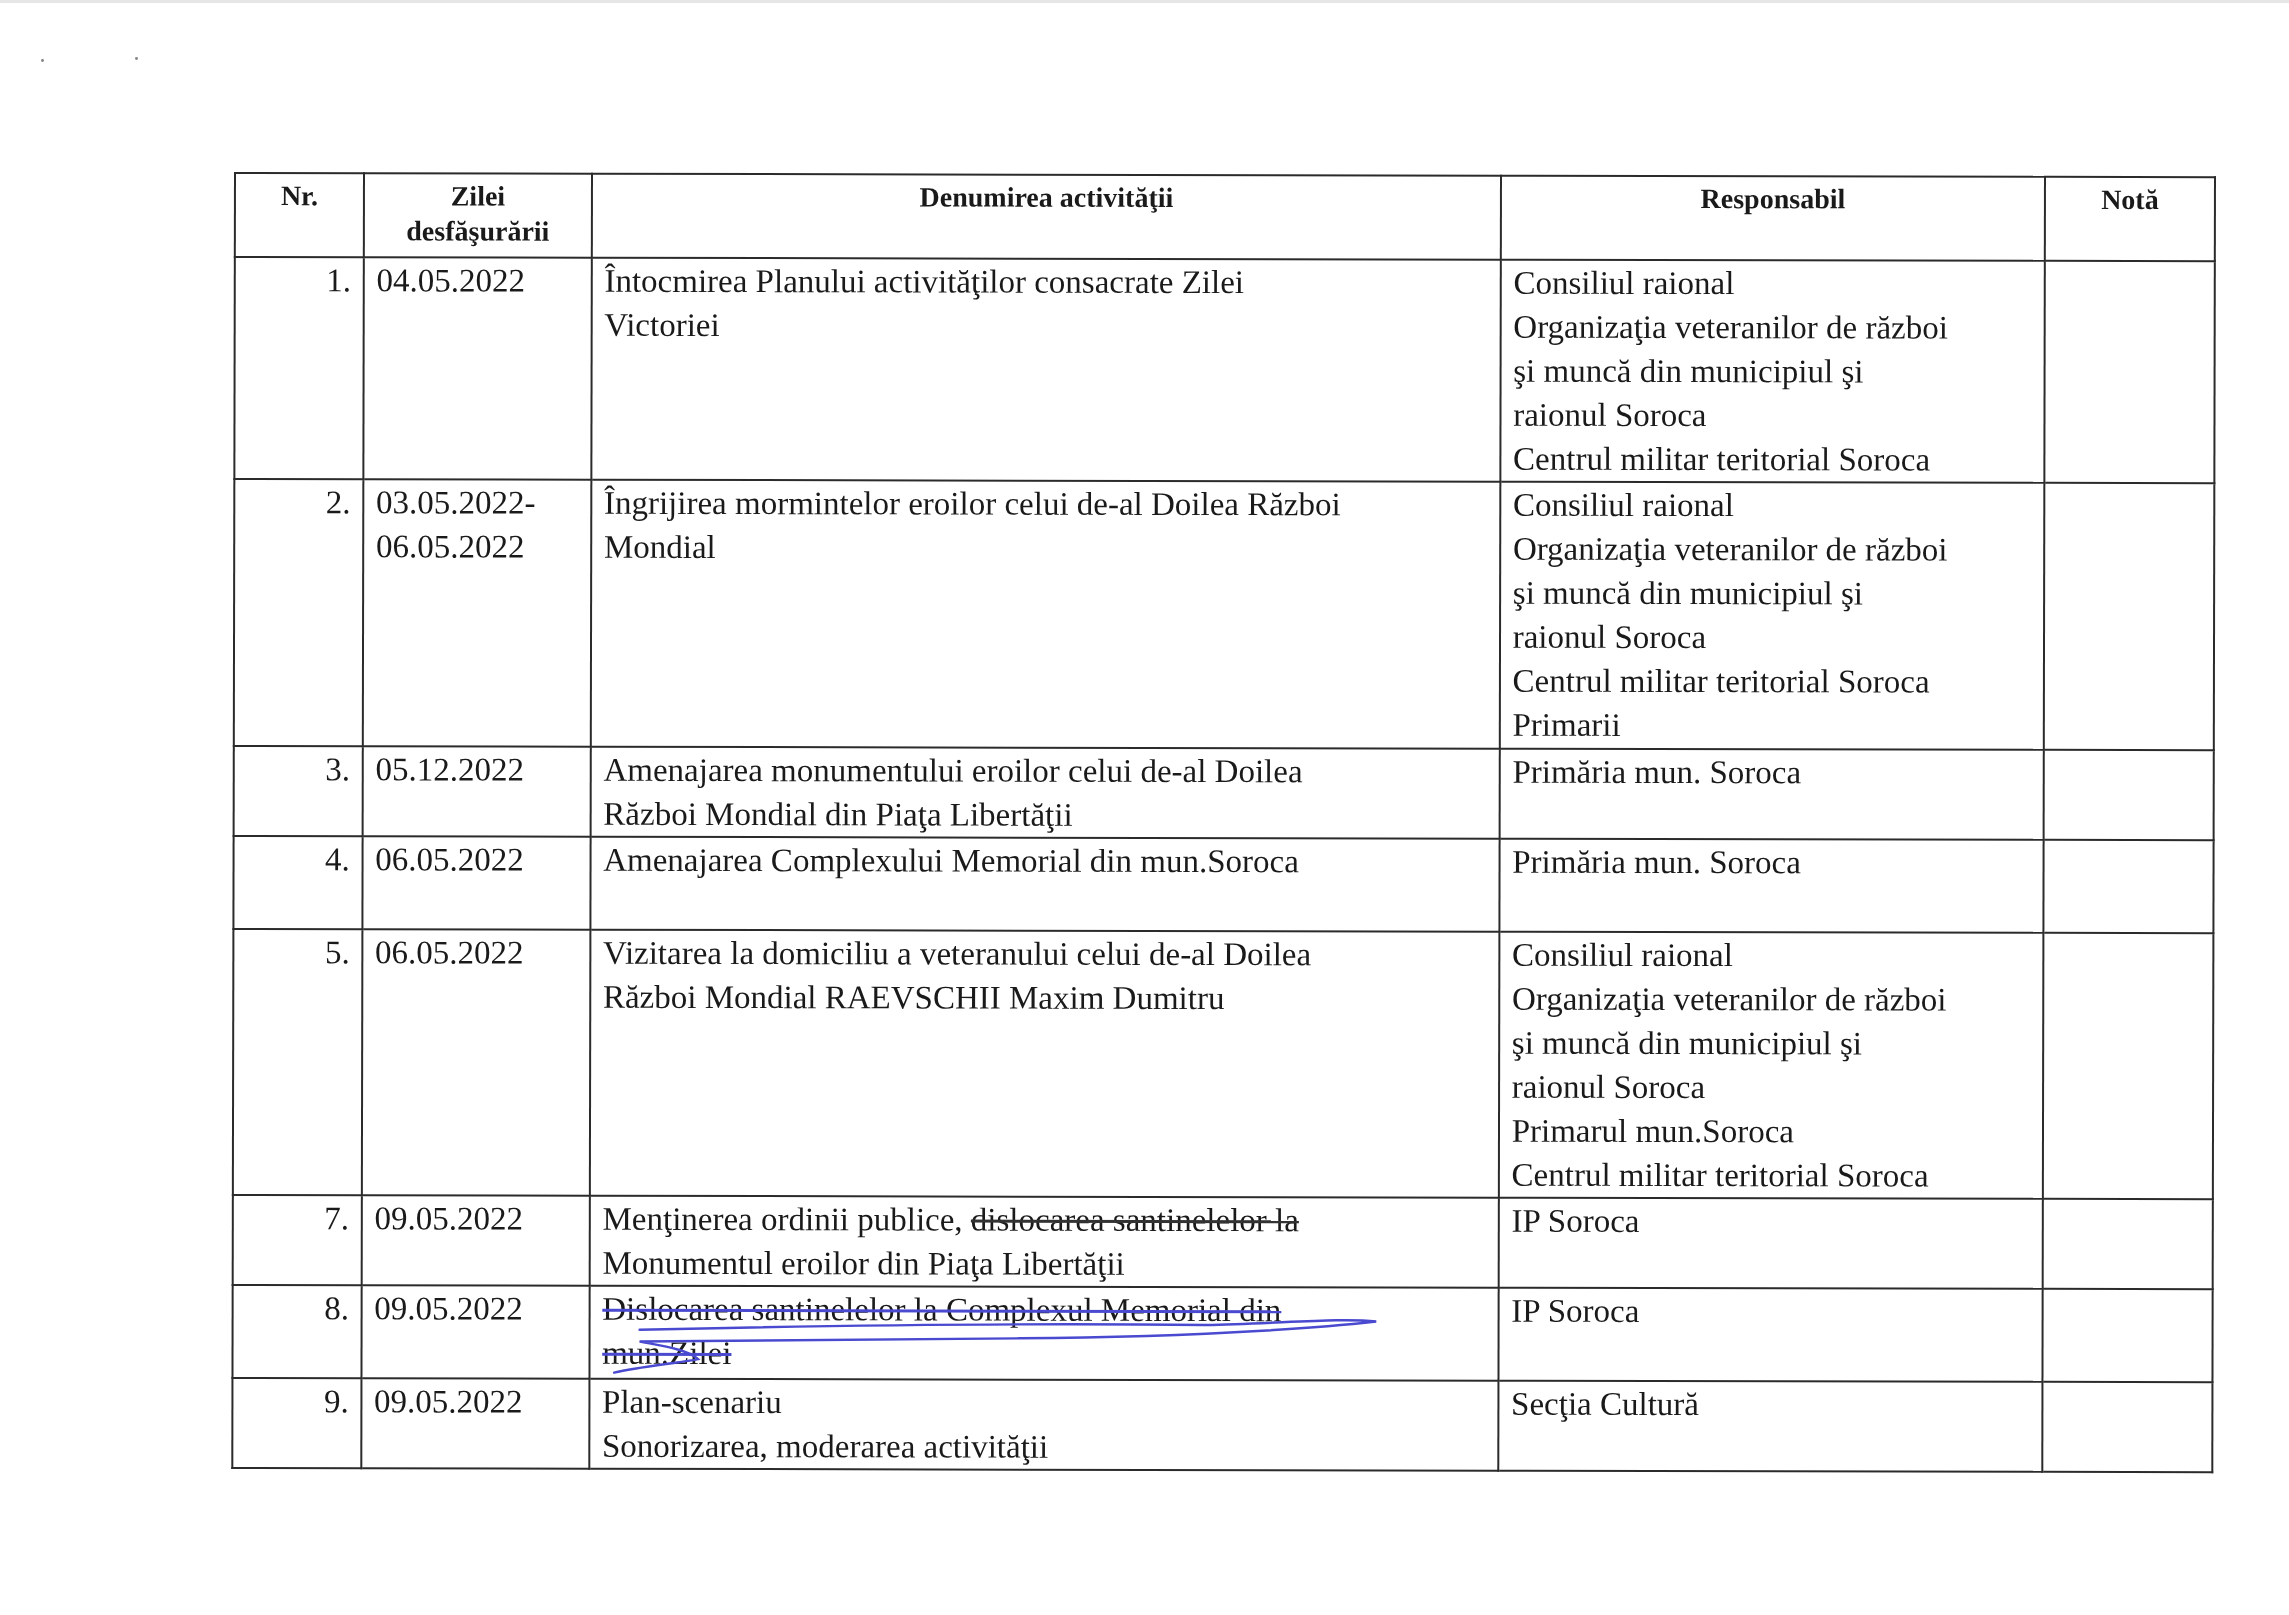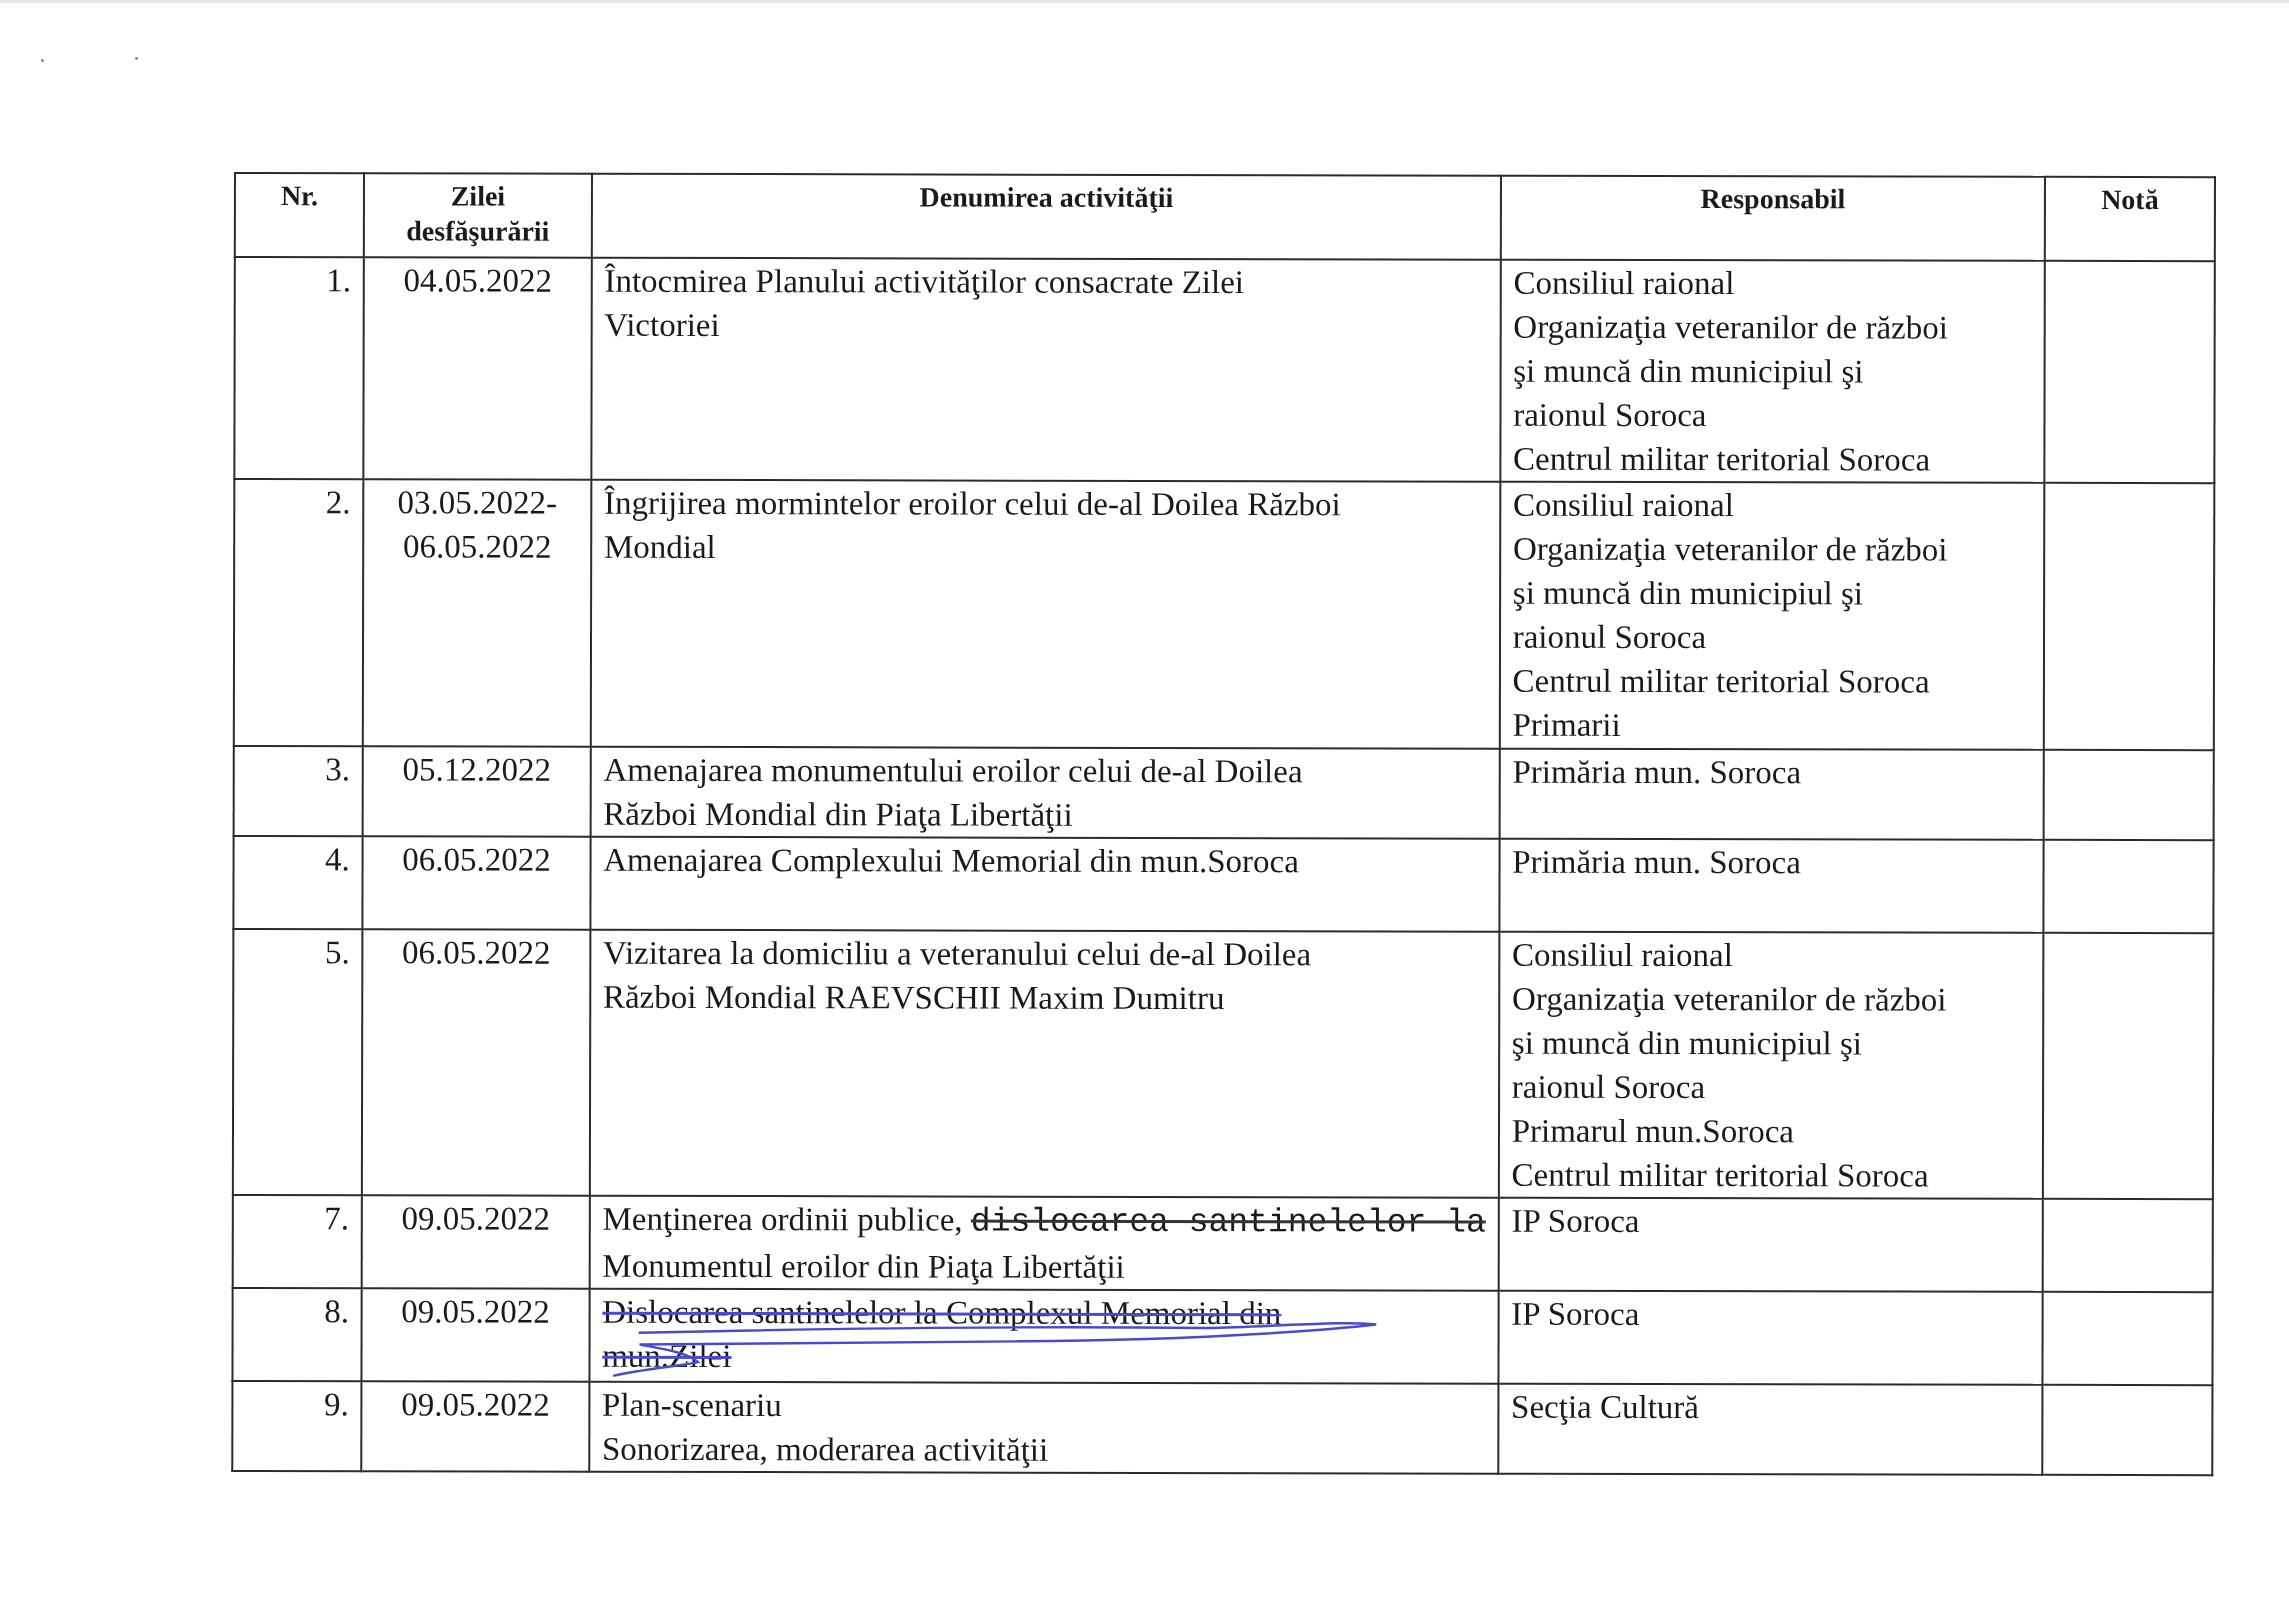--- a/index.html
+++ b/index.html
@@ -14,23 +14,23 @@
     border-collapse: collapse; table-layout: fixed;
     transform: rotate(0.12deg); transform-origin: top left;
   }
   table.plan td, table.plan th {
     border: 2px solid #2b2b2b; vertical-align: top; padding: 0 11.7px;
     font-size: 33px; line-height: 44px; font-weight: normal;
   }
   table.plan th { font-weight: bold; font-size: 28px; line-height: 35px; text-align: center; padding-top: 3.9px; }
   th.nr { vertical-align: bottom; padding-bottom: 0; }
   td.num { text-align: right; padding-right: 27px; }
-  td.date { text-align: center; }
+  td.date { }
   .line { display: block; }
-  .strike { text-decoration: line-through; text-decoration-color: #333; font-family: Liberation Mono, monospace; }
+  .strike { text-decoration: line-through; text-decoration-color: #333; }
   .pen {
     text-decoration: line-through; text-decoration-color: #4a4ad0; text-decoration-thickness: 2.9px;
   }
   .pen-scribble { position: absolute; pointer-events: none; }
   .cell-rel { position: relative; }
 </style>
 </head>
 <body>
 
 <div class="topline"></div>

